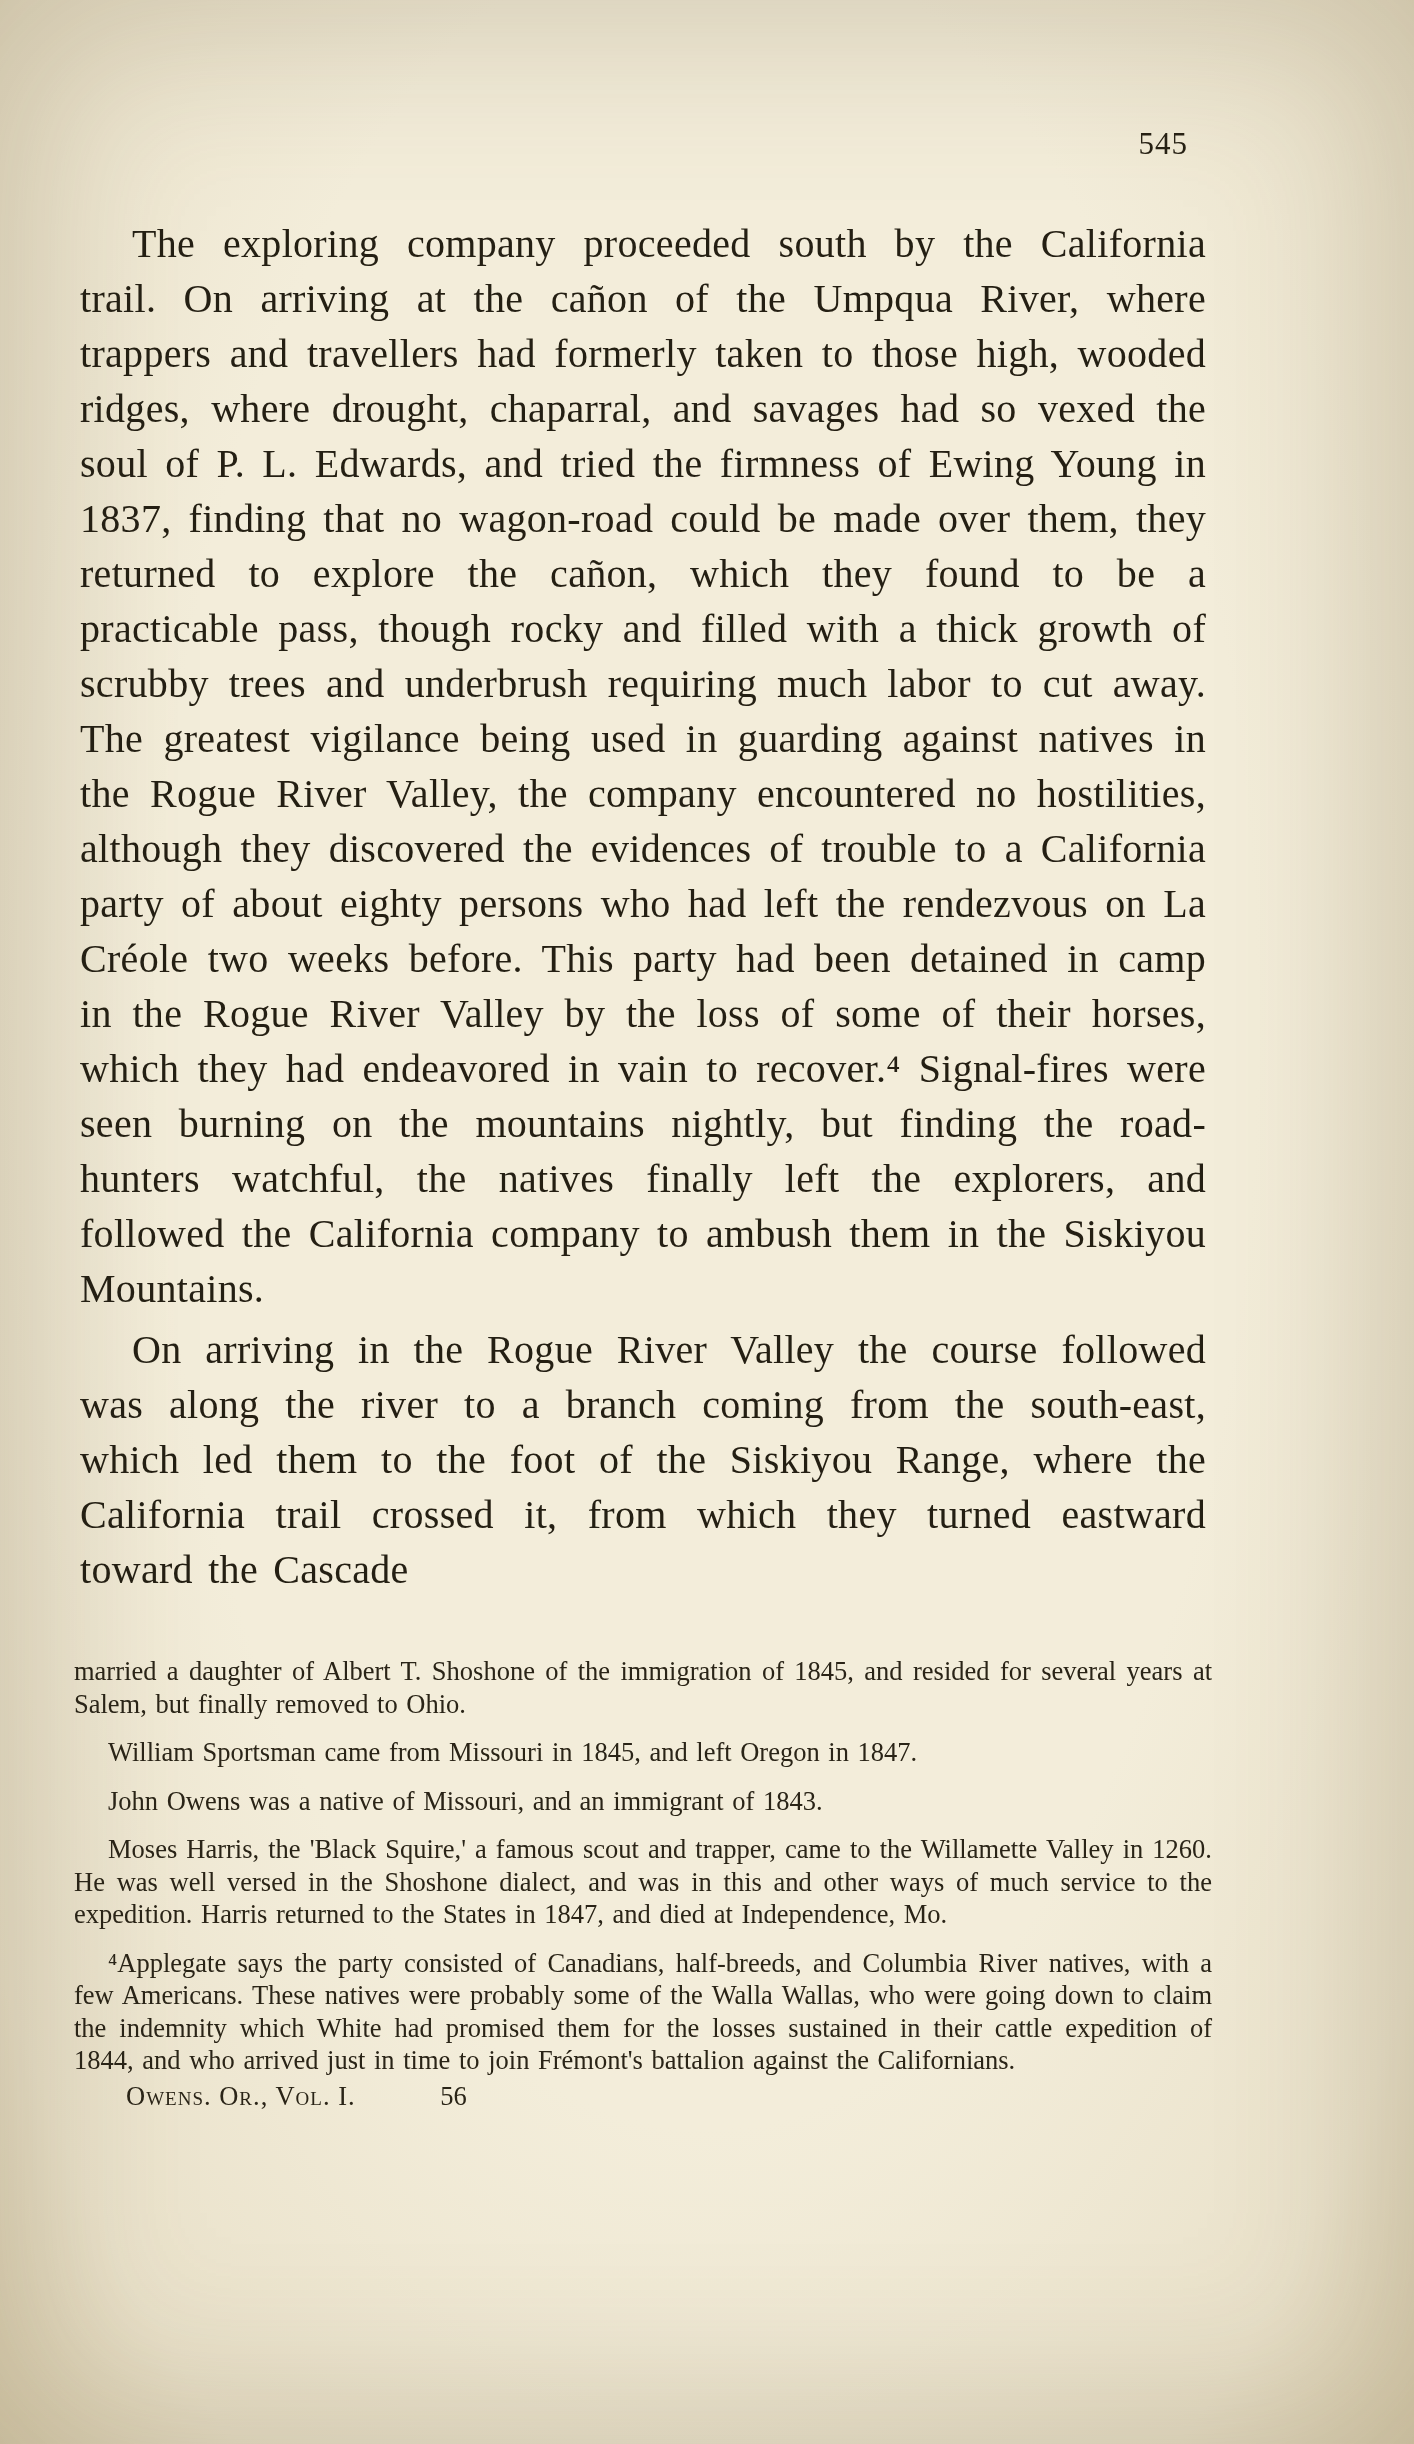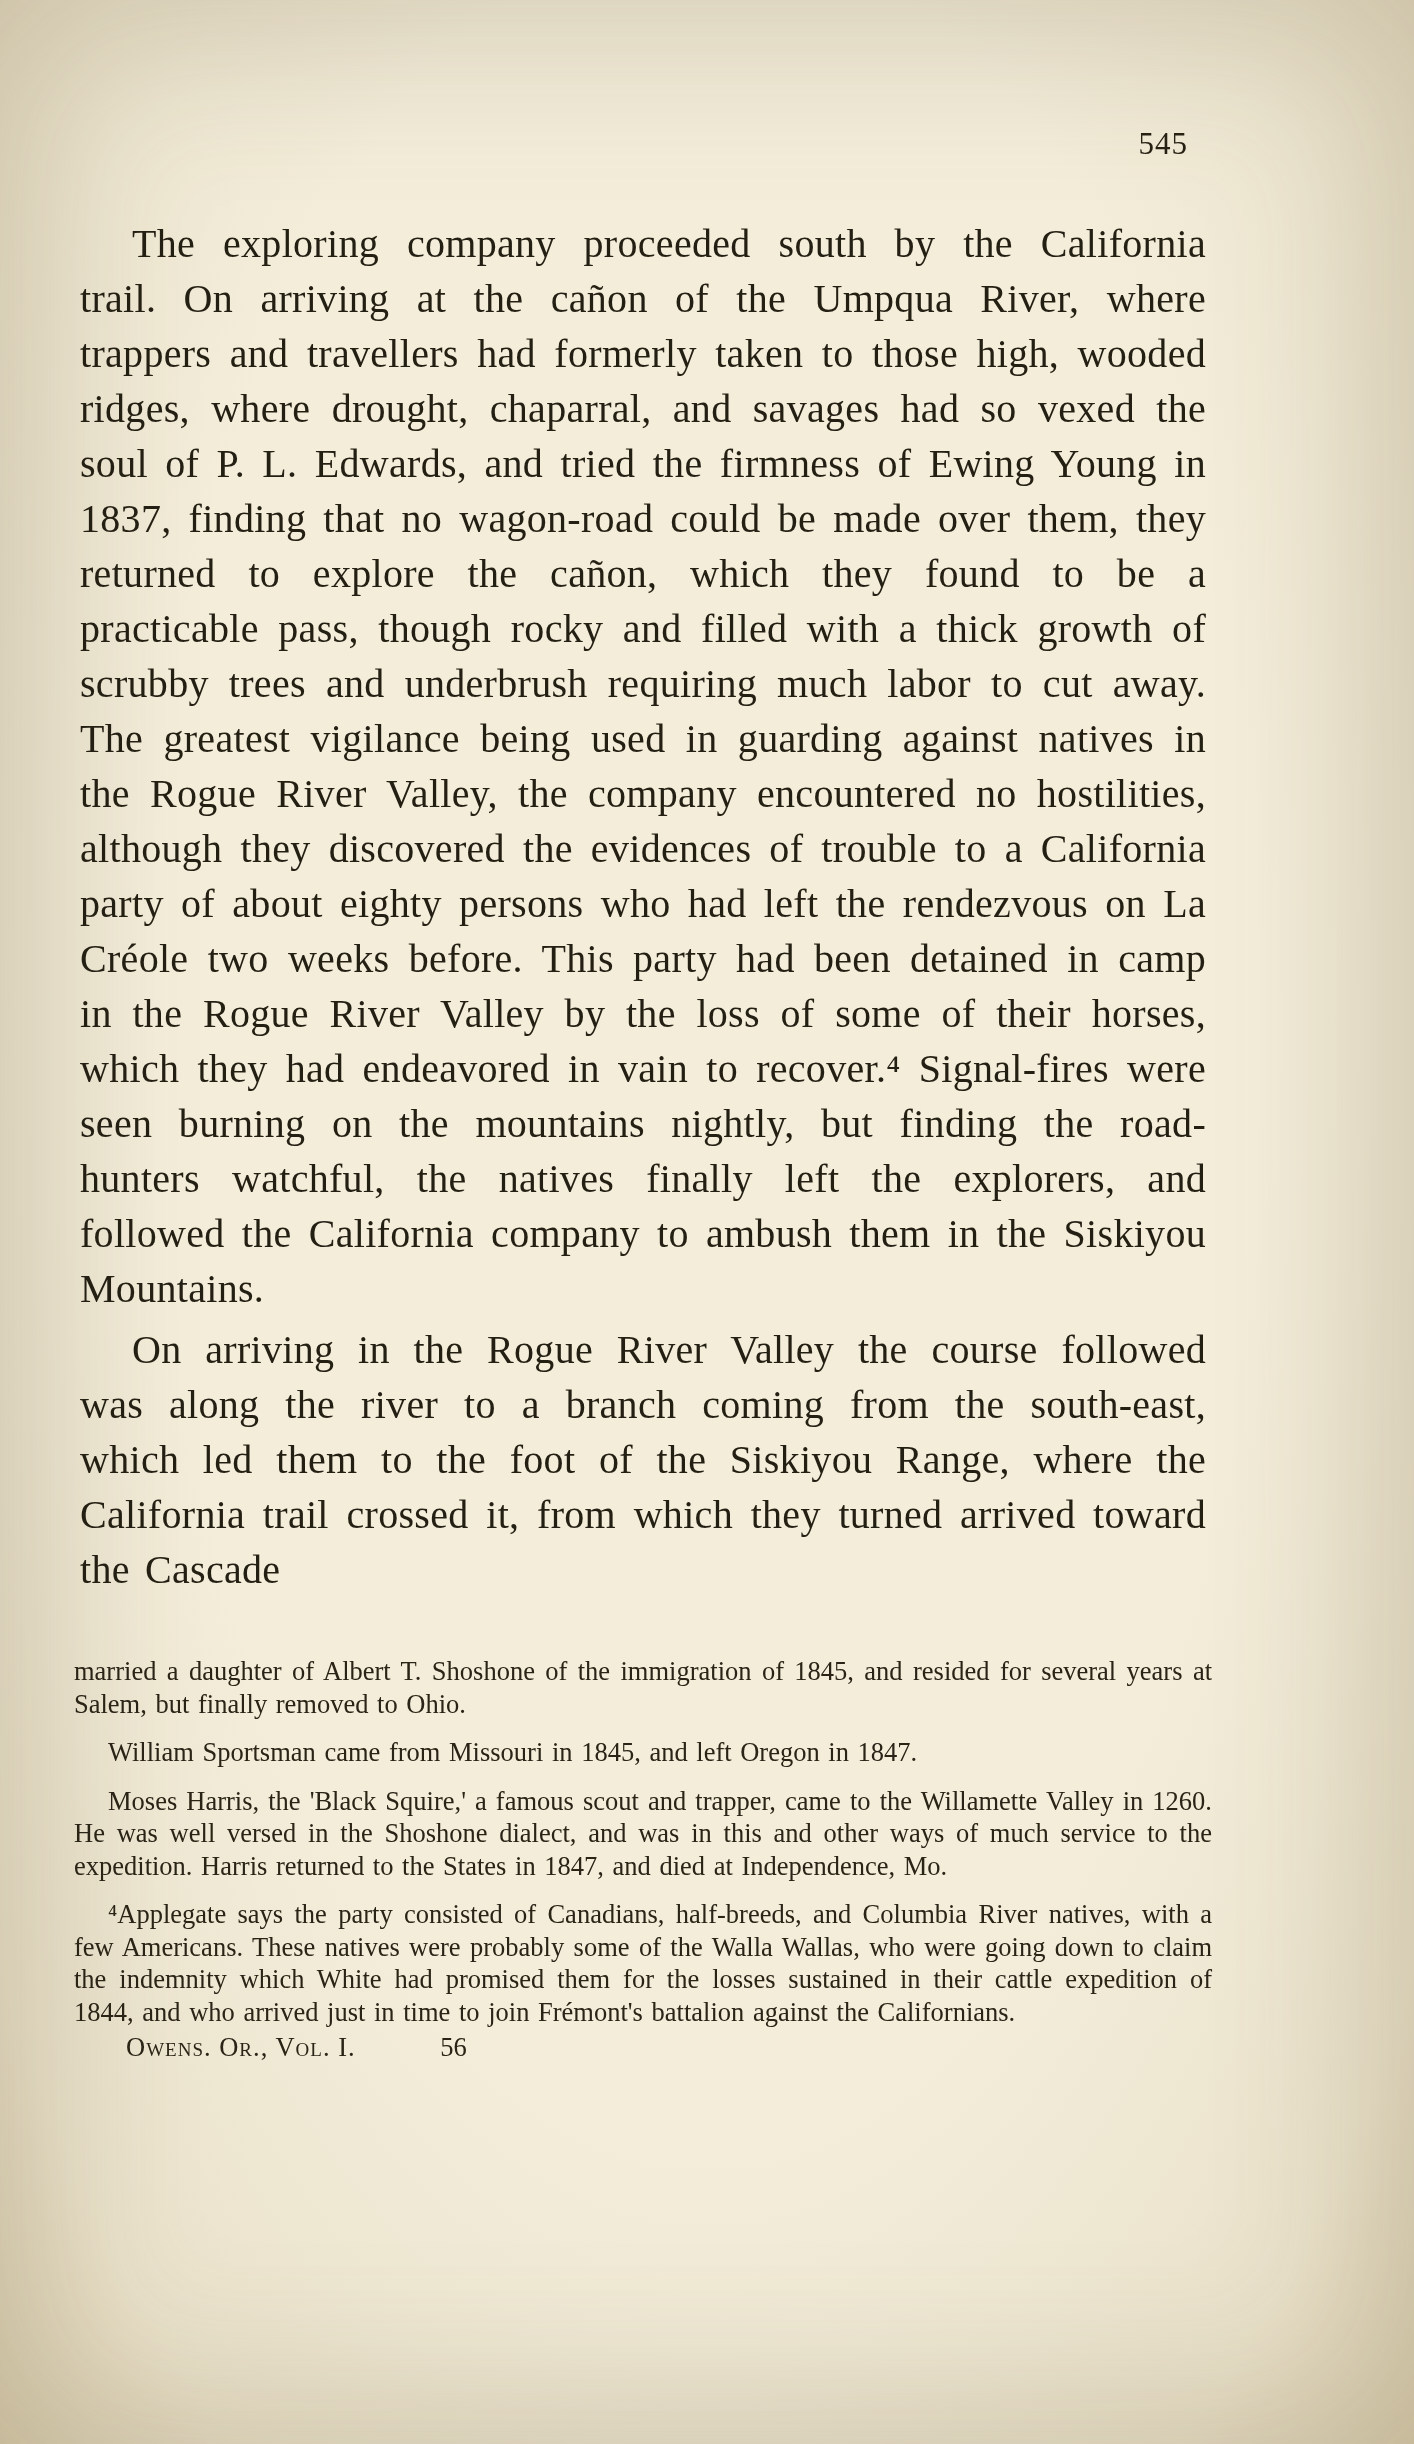--- a/index.html
+++ b/index.html
@@ -88,26 +88,27 @@
 
 <div class="page">
   <div class="content">
 
     <div class="running-head">
       <span class="page-number">545</span>
     </div>
 
     <div class="body-text">
       <p>The exploring company proceeded south by the California trail. On arriving at the cañon of the Umpqua River, where trappers and travellers had formerly taken to those high, wooded ridges, where drought, chaparral, and savages had so vexed the soul of P. L. Edwards, and tried the firmness of Ewing Young in 1837, finding that no wagon-road could be made over them, they returned to explore the cañon, which they found to be a practicable pass, though rocky and filled with a thick growth of scrubby trees and underbrush requiring much labor to cut away. The greatest vigilance being used in guarding against natives in the Rogue River Valley, the company encountered no hostilities, although they discovered the evidences of trouble to a California party of about eighty persons who had left the rendezvous on La Créole two weeks before. This party had been detained in camp in the Rogue River Valley by the loss of some of their horses, which they had endeavored in vain to recover.⁴ Signal-fires were seen burning on the mountains nightly, but finding the road-hunters watchful, the natives finally left the explorers, and followed the California company to ambush them in the Siskiyou Mountains.</p>
-      <p>On arriving in the Rogue River Valley the course followed was along the river to a branch coming from the south-east, which led them to the foot of the Siskiyou Range, where the California trail crossed it, from which they turned arrived toward the Cascade</p>
+      <p>On arriving in the Rogue River Valley the course followed was along the river to a branch coming from the south-east, which led them to the foot of the Siskiyou Range, where the California trail crossed it, from which they turned eastward toward the Cascade</p>
     </div>
 
     <div class="footnotes">
       <p class="no-indent">married a daughter of Albert T. Shoshone of the immigration of 1845, and resided for several years at Salem, but finally removed to Ohio.</p>
       <p class="indent">William Sportsman came from Missouri in 1845, and left Oregon in 1847.</p>
+      <p class="indent">John Owens was a native of Missouri, and an immigrant of 1843.</p>
       <p class="indent">Moses Harris, the 'Black Squire,' a famous scout and trapper, came to the Willamette Valley in 1260. He was well versed in the Shoshone dialect, and was in this and other ways of much service to the expedition. Harris returned to the States in 1847, and died at Independence, Mo.</p>
       <p class="indent">⁴Applegate says the party consisted of Canadians, half-breeds, and Columbia River natives, with a few Americans. These natives were probably some of the Walla Wallas, who were going down to claim the indemnity which White had promised them for the losses sustained in their cattle expedition of 1844, and who arrived just in time to join Frémont's battalion against the Californians.</p>
 
       <div class="signature-line">
         <span class="sc">Owens. Or., Vol. I.</span>
         <span class="sig-num">56</span>
       </div>
     </div>
 
   </div>

